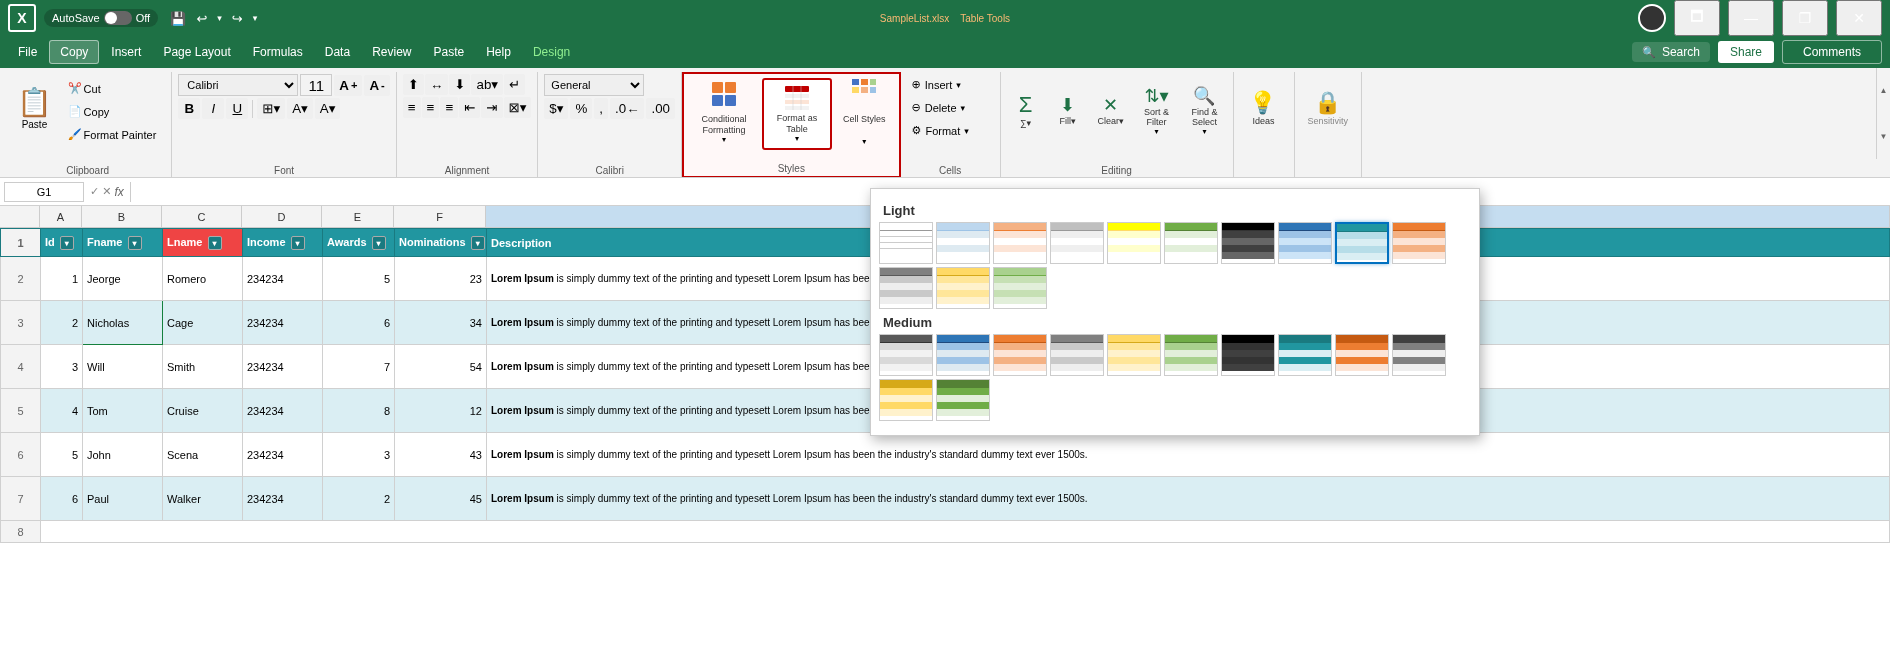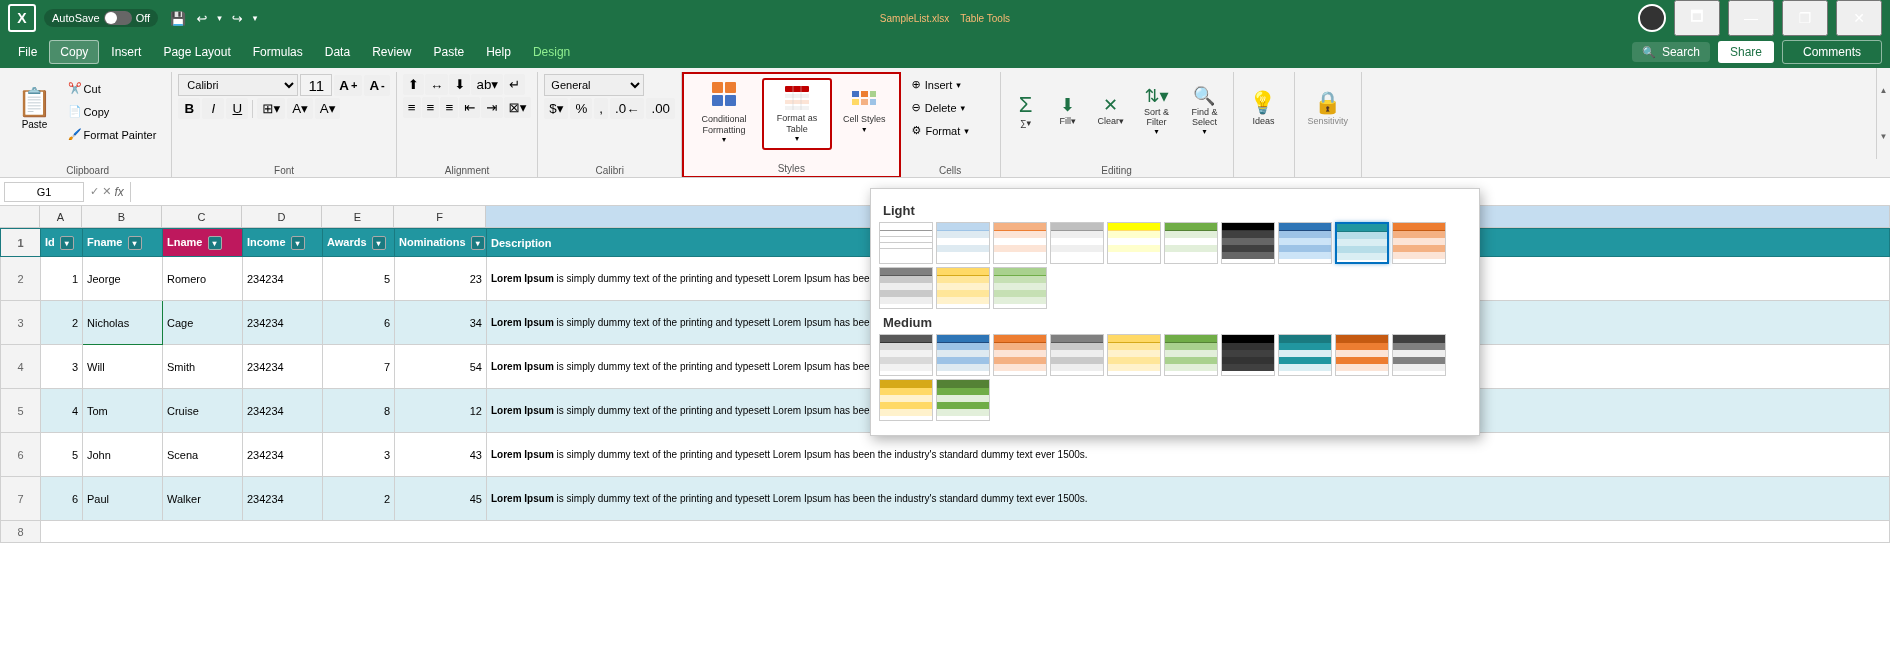--- a/index.html
+++ b/index.html
@@ -356,21 +356,21 @@
             <rect x="1" y="15" width="24" height="4" fill="#fce4d6"></rect>
             <rect x="1" y="21" width="24" height="4" fill="#f2f2f2"></rect>
             <line x1="9" y1="1" x2="9" y2="25" stroke="#ccc" stroke-width="0.5"></line>
             <line x1="17" y1="1" x2="17" y2="25" stroke="#ccc" stroke-width="0.5"></line>
           </svg>
         </div>
         <div style="font-size:9px;text-align:center;color:#333;max-width:54px;line-height:1.2;">Format as
 Table</div>
         <div style="font-size:8px;">▾</div>
       </div>
-      <div class="big-btn" style="height:68px;min-width:48px;">
+      <div class="big-btn" style="height:68px;min-width:48px;gap:12px;">
         <div>
           <svg width="26" height="22" viewBox="0 0 26 22">
             <rect x="1" y="1" width="7" height="6" fill="#4472c4"></rect>
             <rect x="10" y="1" width="7" height="6" fill="#ed7d31"></rect>
             <rect x="19" y="1" width="6" height="6" fill="#a9d18e"></rect>
             <rect x="1" y="9" width="7" height="6" fill="#ffd966"></rect>
             <rect x="10" y="9" width="7" height="6" fill="#f4b183"></rect>
             <rect x="19" y="9" width="6" height="6" fill="#9dc3e6"></rect>
           </svg>
         </div>
@@ -477,21 +477,21 @@
 
       <tbody>
           <tr class="header-row">
         <td class="row-num">1</td>
         <td style="background:#2196a0;color:white;font-weight:600;border:1px solid #1a7a80;padding:3px 4px;width:42px;">
           Id <span class="header-filter-btn">▾</span>
         </td>
         <td style="background:#2196a0;color:white;font-weight:600;border:1px solid #1a7a80;padding:3px 4px;width:80px;">
           Fname <span class="header-filter-btn">▾</span>
         </td>
-        <td style="background:#be185d;color:white;font-weight:600;border:1px solid #1a7a80;padding:3px 4px;width:80px;">
+        <td style="background:#ef4444;color:white;font-weight:600;border:1px solid #1a7a80;padding:3px 4px;width:80px;">
           Lname <span class="header-filter-btn">▾</span>
         </td>
         <td style="background:#2196a0;color:white;font-weight:600;border:1px solid #1a7a80;padding:3px 4px;width:80px;">
           Income <span class="header-filter-btn">▾</span>
         </td>
         <td style="background:#2196a0;color:white;font-weight:600;border:1px solid #1a7a80;padding:3px 4px;width:72px;">
           Awards <span class="header-filter-btn">▾</span>
         </td>
         <td style="background:#2196a0;color:white;font-weight:600;border:1px solid #1a7a80;padding:3px 4px;width:92px;">
           Nominations <span class="header-filter-btn">▾</span>

